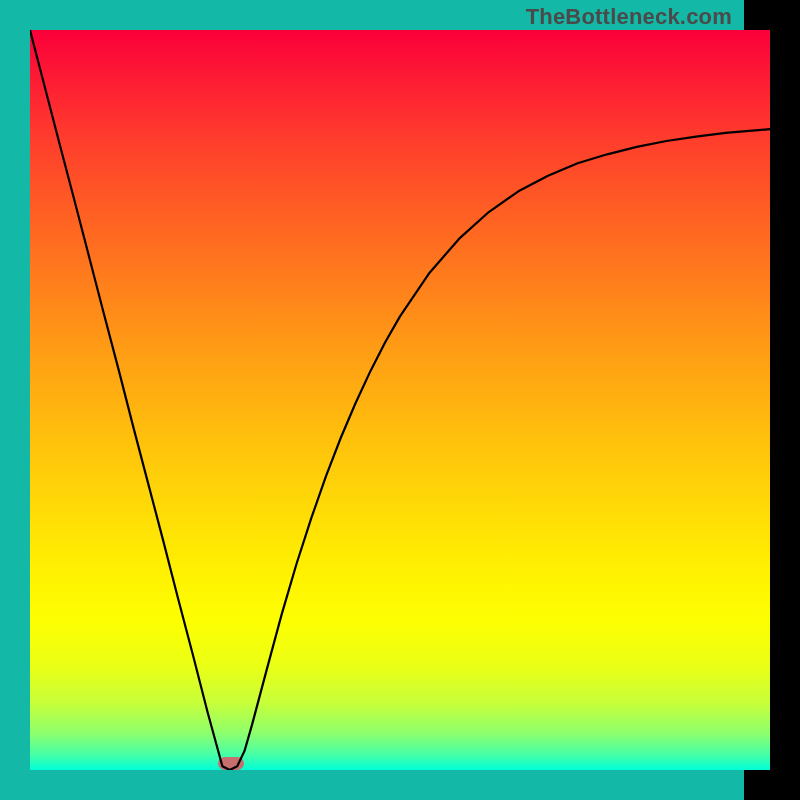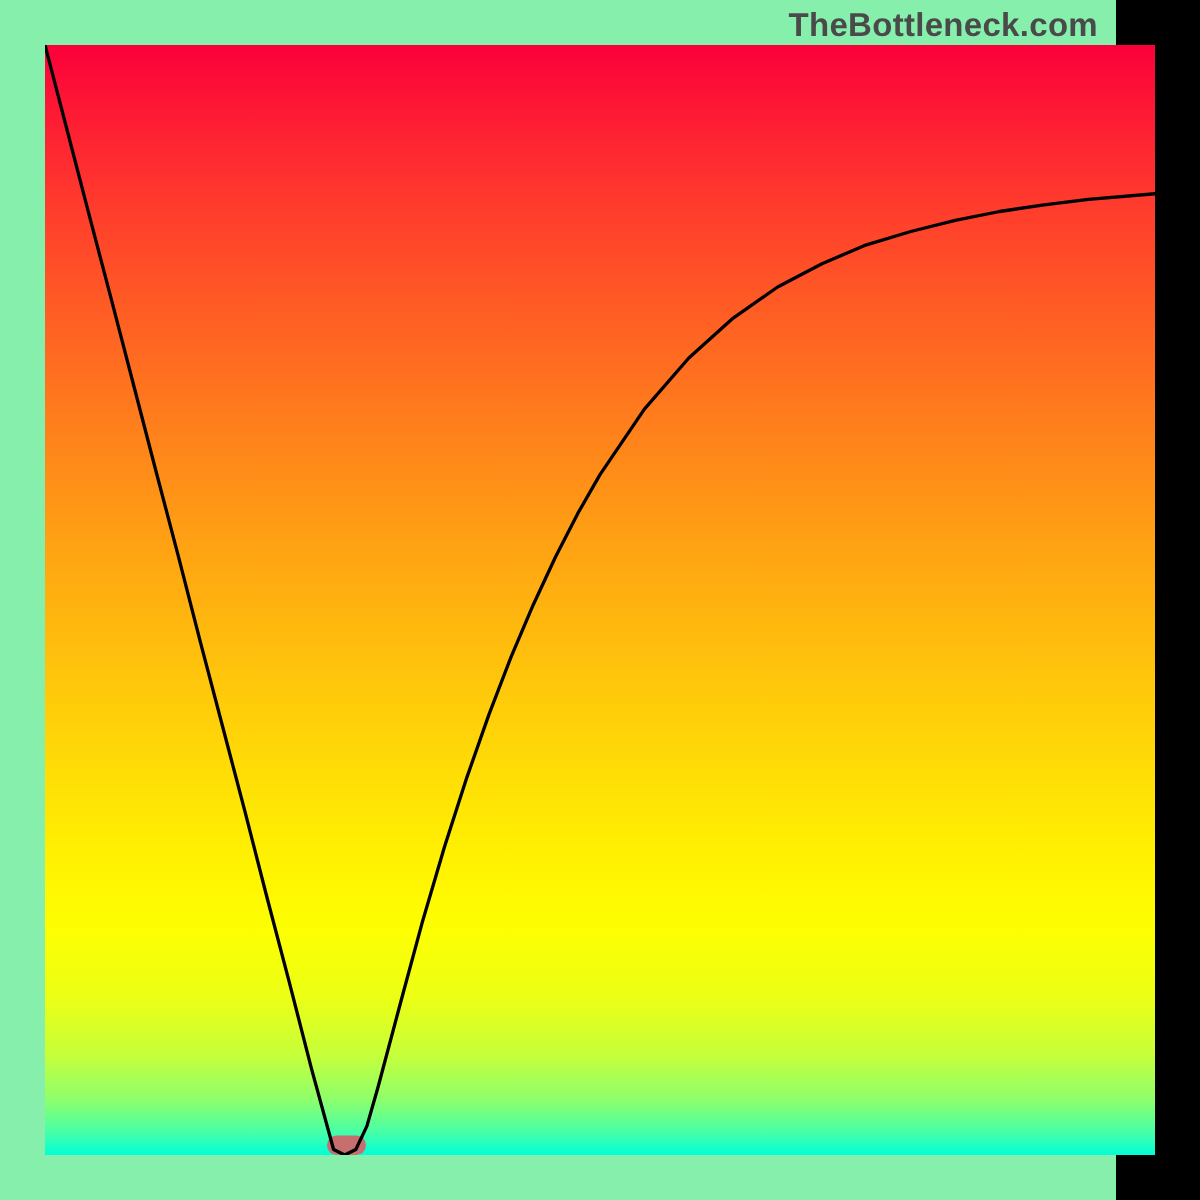--- a/index.html
+++ b/index.html
@@ -8,21 +8,21 @@
     width: 800px;
     height: 800px;
     background: #000;
     overflow: hidden;
     font-family: Arial, Helvetica, sans-serif;
   }
   .frame {
     position: relative;
     width: 744px;
     height: 800px;
-    background: #86efac;
+    background: #14b8a6;
   }
   .watermark {
     position: absolute;
     top: 4px;
     right: 12px;
     color: #4a4a4a;
     font-size: 22px;
     font-weight: 600;
     letter-spacing: 0.2px;
     z-index: 10;

